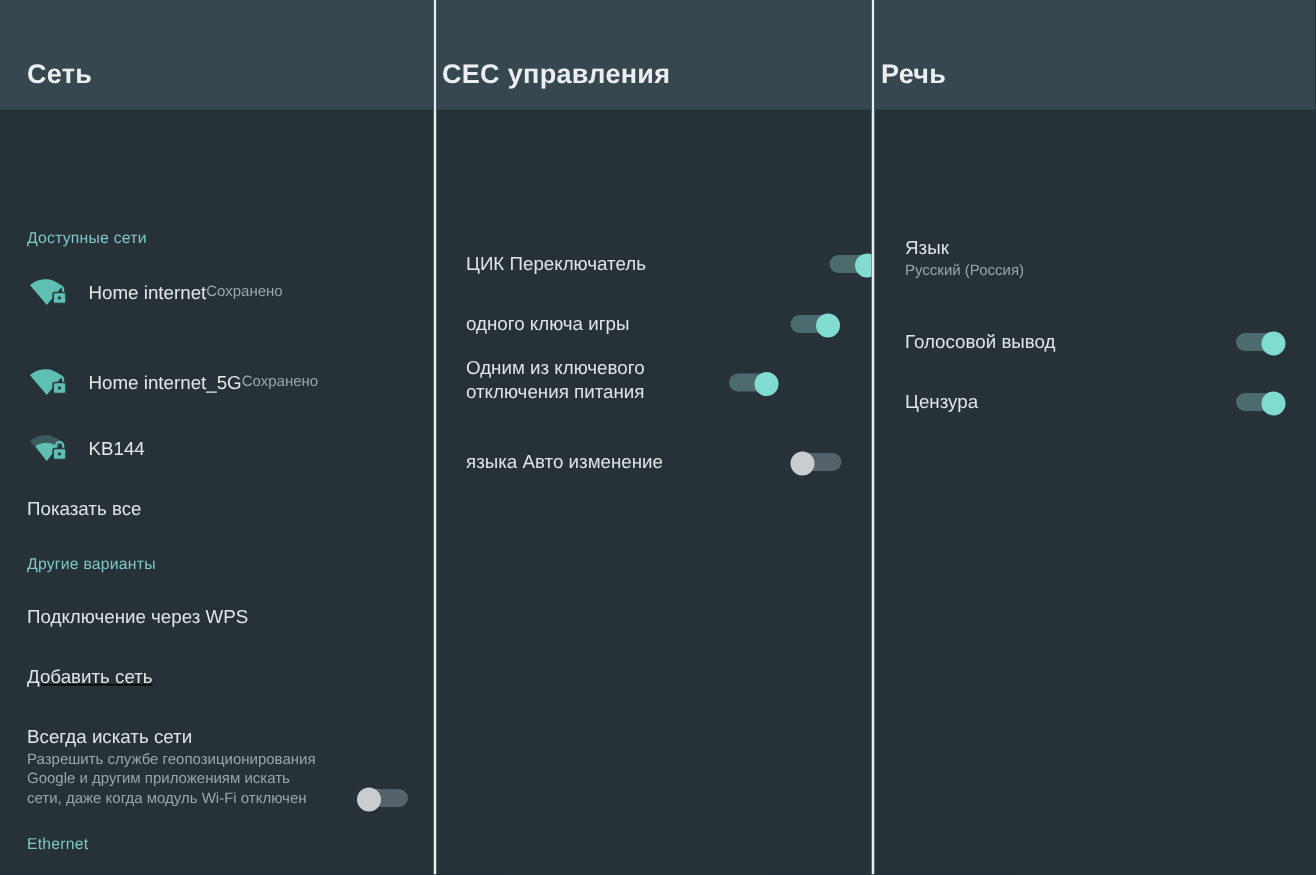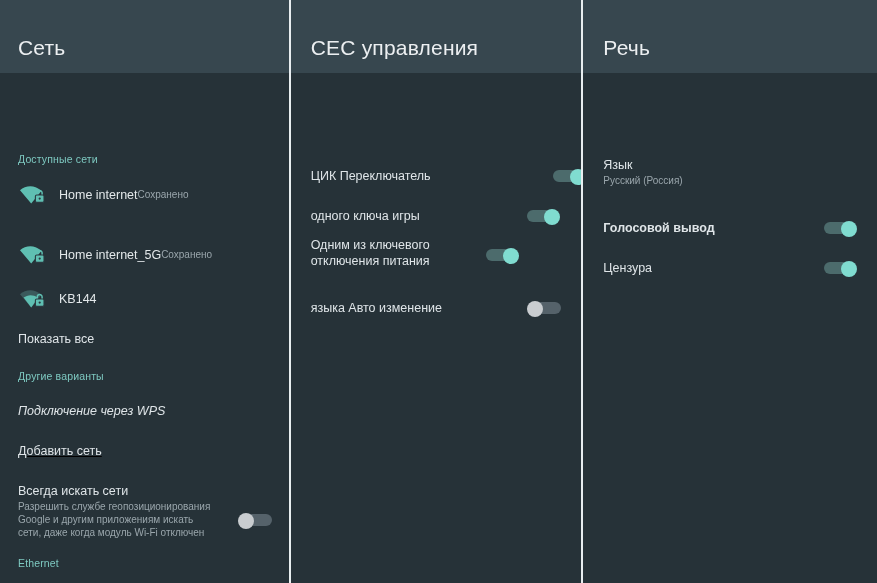--- a/index.html
+++ b/index.html
@@ -46,27 +46,27 @@
   .panel-header {
     height: 73px;
     background: #37474f;
     flex: 0 0 73px;
     position: relative;
   }
   .panel-title {
     position: absolute;
     left: 18px;
     bottom: 13px;
-    font-size: 21px;
-    font-weight: 400;
+    font-size: 18px;
+    font-weight: 700;
     color: #eceff1;
     letter-spacing: 0.2px;
   }
   .panel-2 .panel-title,
-  .panel-3 .panel-title { left: 20px; }
+  .panel-3 .panel-title { left: 4px; }
 
   
   .panel-body {
     flex: 1 1 auto;
     padding: 0;
     position: relative;
   }
 
   
   .section-caption {
@@ -223,29 +223,29 @@
           <span class="wifi-name">KB144</span>
         </div>
       </div>
 
       <div class="row abs" style="top:259px;left:0;width:252px;">
         <div class="row-title">Показать все</div>
       </div>
 
       <div class="section-caption abs" style="top:297px;left:0;">Другие варианты</div>
 
-      <div class="row abs" style="top:331px;left:0;width:290px;font-style:italic;">
+      <div class="row abs" style="top:331px;left:0;width:290px;">
         <div class="row-title">Подключение через WPS</div>
       </div>
 
       <div class="row abs" style="top:371px;left:0;width:290px;text-decoration:underline;">
         <div class="row-title">Добавить сеть</div>
       </div>
 
-      <div class="abs" style="top:411px;left:0;width:290px;display:flex;align-items:center;padding:0 18px;">
+      <div class="abs" style="top:411px;left:0;width:290px;display:flex;align-items:flex-end;padding:0 18px;">
         <div style="flex:1 1 auto;padding-right:10px;">
           <div class="row-title">Всегда искать сети</div>
           <div class="row-sub" style="max-width:196px;">Разрешить службе геопозиционирования Google и другим приложениям искать сети, даже когда модуль Wi-Fi отключен</div>
         </div>
         <div class="switch off" style="margin-top:17px;">
           <div class="track"></div>
           <div class="thumb"></div>
         </div>
       </div>
 
@@ -303,21 +303,21 @@
     <div class="panel-header">
       <div class="panel-title">Речь</div>
     </div>
     <div class="panel-body">
 
       <div class="row abs" style="top:85px;left:0;width:295px;padding:0 20px;">
         <div class="row-title">Язык</div>
         <div class="row-sub">Русский (Россия)</div>
       </div>
 
-      <div class="switch-row abs" style="top:136px;left:0;width:295px;font-weight:bold;">
+      <div class="switch-row abs" style="top:136px;left:0;width:295px;">
         <span class="label">Голосовой вывод</span>
         <span class="switch on">
           <span class="track"></span>
           <span class="thumb"></span>
         </span>
       </div>
 
       <div class="switch-row abs" style="top:176px;left:0;width:295px;">
         <span class="label">Цензура</span>
         <span class="switch on">

